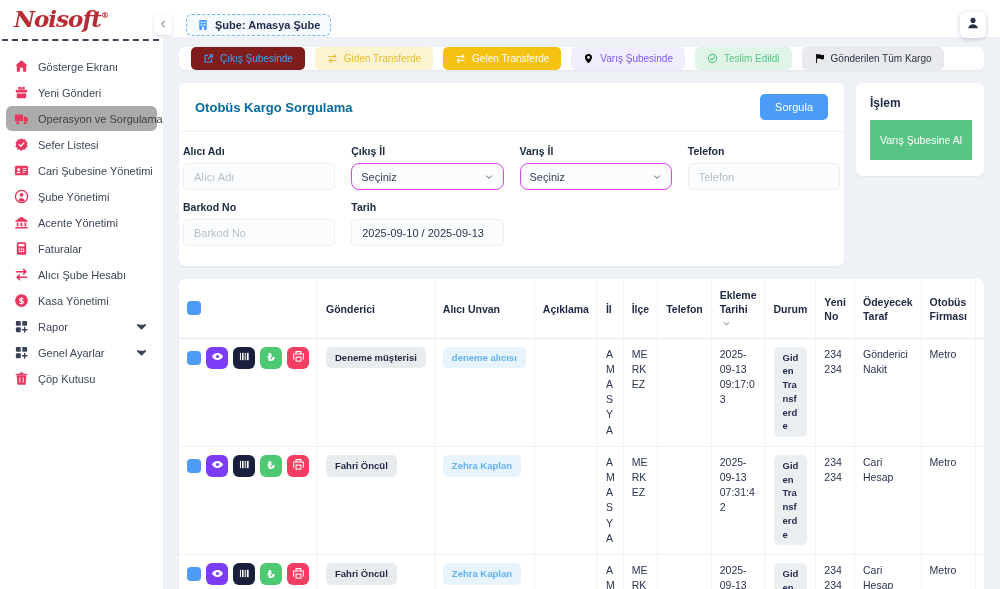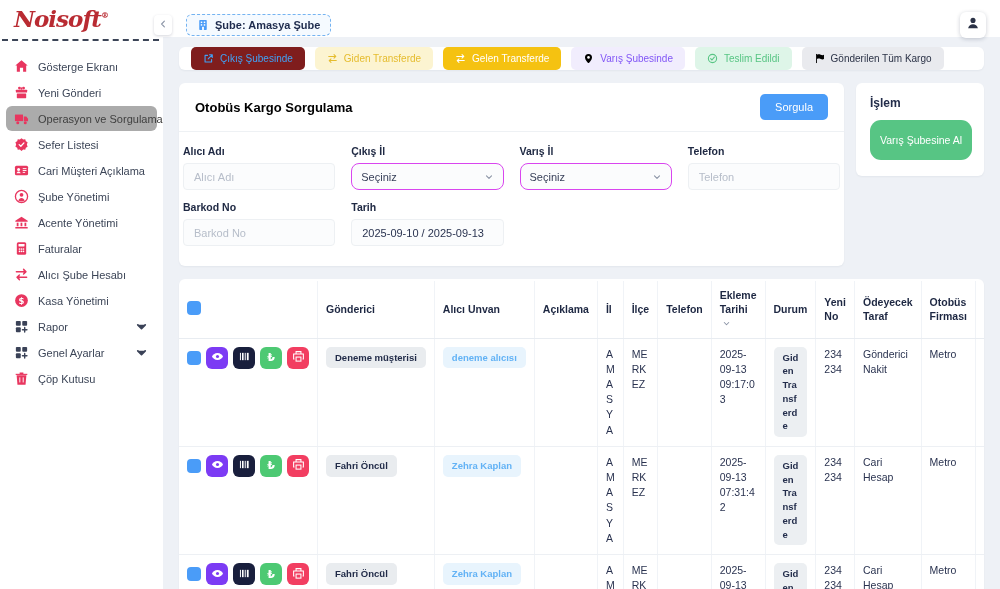--- a/index.html
+++ b/index.html
@@ -57,40 +57,40 @@
           border:none; border-radius:5px; font-size:10px; font-weight:500; cursor:pointer;
           font-family:"Liberation Sans", sans-serif; white-space:nowrap; }
   .chip .ic { width:11px; height:11px; display:inline-flex; }
   .chip .ic svg { width:100%; height:100%; }
 
   
   .mid-row { margin-top:13px; display:flex; gap:12px; align-items:flex-start; }
   .query-card { flex:1; min-width:0; }
   .query-head { display:flex; align-items:center; justify-content:space-between;
                 padding:11px 16px; border-bottom:1px solid #eef1f4; }
-  .query-title { font-size:13px; font-weight:bold; color:#000000; }
+  .query-title { font-size:13px; font-weight:bold; color:#0369a1; }
   .sorgula-btn { background:#4a9cf8; color:#fff; border:none; border-radius:5px;
                  font-size:11px; font-weight:500; padding:7px 15px; cursor:pointer;
                  font-family:"Liberation Sans", sans-serif; }
   .query-form { padding:13px 4px 20px; display:grid; grid-template-columns:repeat(4,1fr);
                 column-gap:16px; row-gap:11px; }
   .field-label { display:block; font-size:10.5px; font-weight:bold; color:#202a44; margin-bottom:6px; }
   .field-input { width:100%; height:27px; border:1px solid #edf0f3; background:#fbfcfd;
                  border-radius:4px; font-size:11px; color:#2a3350; padding:0 10px;
                  font-family:"Liberation Sans", sans-serif; }
   .field-input::placeholder { color:#b6bdc9; }
   .field-select { display:flex; align-items:center; justify-content:space-between;
                   width:100%; height:27px; border:1px solid #d946ef; background:#fbfcfd;
                   border-radius:8px; font-size:11px; color:#39415a; padding:0 9px; cursor:pointer; }
   .field-select .sel-chev { width:10px; height:10px; color:#8b94a6; display:inline-flex; }
   .field-select .sel-chev svg { width:100%; height:100%; }
 
   .islem-card { width:128px; flex-shrink:0; padding:13px 14px 16px; }
   .islem-title { font-size:12px; font-weight:bold; color:#232d4a; margin-bottom:10px; }
-  .islem-btn { background:#57c584; color:#fff; border:none; border-radius:11px; font-size:10.5px;
+  .islem-btn { background:#57c584; color:#fff; border:none; border-radius:1px; font-size:10.5px;
                font-weight:500; padding:14px 10px; cursor:pointer; white-space:nowrap;
                font-family:"Liberation Sans", sans-serif; }
 
   
   .table-card { margin-top:13px; padding-top:2px; }
   .table-scroll { overflow:hidden; }
   table { border-collapse:collapse; table-layout:fixed; }
   th, td { border-left:1px solid #f0f3f7; text-align:left; vertical-align:middle; }
   th:first-child, td:first-child { border-left:none; }
   thead th { font-size:10.5px; font-weight:bold; color:#1d2742; padding:7px 8px;
@@ -169,21 +169,21 @@
         </div>
         <div class="nav-item">
           <span class="ic">
             <svg viewBox="0 0 16 16">
               <rect x="1" y="3" width="14" height="10" rx="1.6"></rect>
               <circle cx="4.9" cy="6.9" r="1.6" fill="#fff"></circle>
               <path d="M2.7 11c.4-1.4 1.3-2 2.2-2s1.8.6 2.2 2z" fill="#fff"></path>
               <path d="M9.3 6h4M9.3 8h4M9.3 10h2.6" stroke="#fff" fill="none"></path>
             </svg>
           </span>
-          <span class="nav-label">Cari Müşteri Açıklama</span>
+          <span class="nav-label">Cari Şubesine Yönetimi</span>
         </div>
         <div class="nav-item">
           <span class="ic">
             <svg viewBox="0 0 16 16">
               <circle cx="8" cy="8" r="6.5" fill="none" stroke="currentColor" stroke-width="1.4"></circle>
               <circle cx="8" cy="6.2" r="2"></circle>
               <path d="M4.6 12.2c.6-1.8 1.9-2.7 3.4-2.7s2.8.9 3.4 2.7a6.5 6.5 0 0 1-6.8 0z"></path>
             </svg>
           </span>
           <span class="nav-label">Şube Yönetimi</span>

